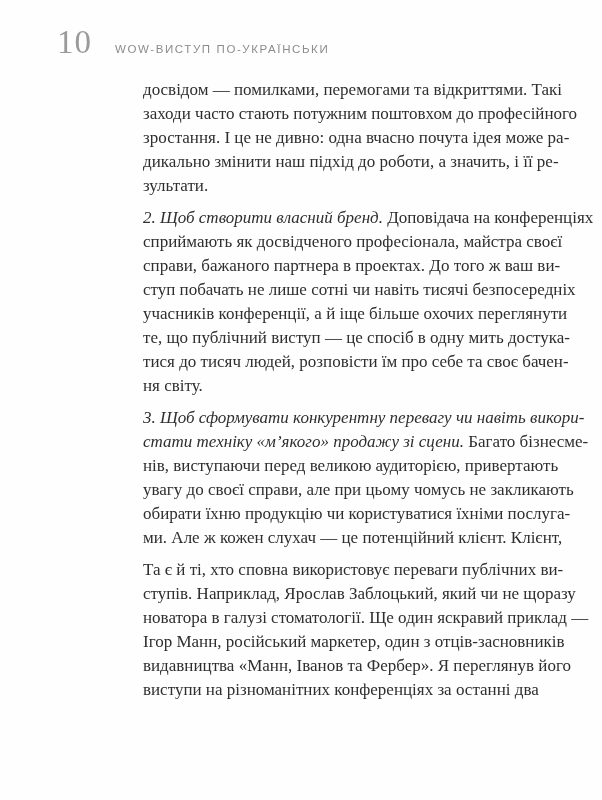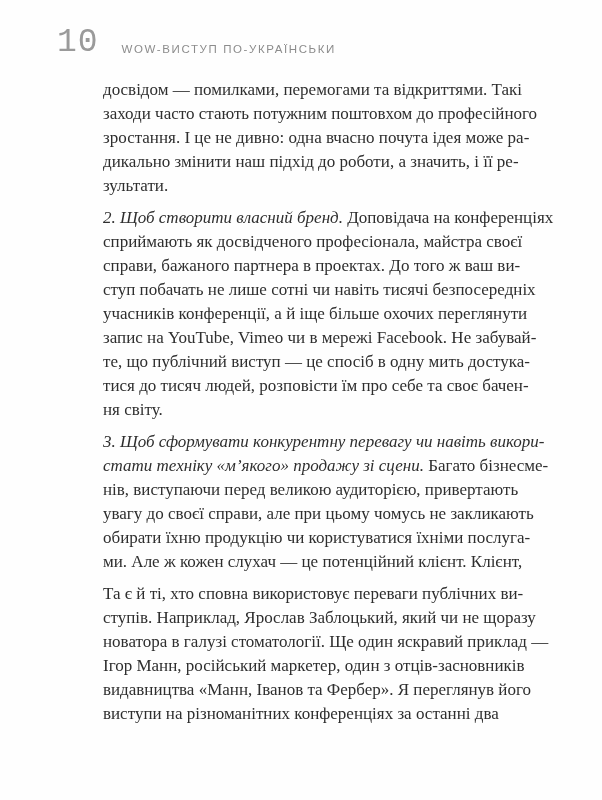--- a/index.html
+++ b/index.html
@@ -20,21 +20,21 @@
     background: #fefefe;
   }
   .page-header {
     position: absolute;
     left: 57px;
     top: 26px;
     display: flex;
     align-items: flex-end;
   }
   .page-number {
-    font-family: Liberation Mono, monospace;
+    font-family: Liberation Serif, serif;
     font-weight: 300;
     font-size: 33px;
     line-height: 1;
     color: #9a9a9a;
     letter-spacing: 1px;
   }
   .running-title {
     font-family: "Liberation Sans", sans-serif;
     font-size: 11.5px;
     letter-spacing: 1.6px;
@@ -51,20 +51,21 @@
     width: 465px;
     color: #2e2e2e;
     font-size: 17px;
   }
   .para {
     margin: 0 0 8px 0;
   }
   .line {
     line-height: 24px;
     white-space: nowrap;
+    margin-left: 40px;
   }
   .it {
     font-style: italic;
   }
 </style>
 </head>
 <body>
 
 <div class="book-page">
 
@@ -80,21 +81,20 @@
         <div class="line"><span>зростання. І це не дивно: одна вчасно почута ідея може ра-</span></div>
         <div class="line"><span>дикально змінити наш підхід до роботи, а значить, і її ре-</span></div>
         <div class="line"><span>зультати.</span></div>
       </div>
       <div class="para">
         <div class="line"><span class="it">2. Щоб створити власний бренд.</span><span> Доповідача на конференціях</span></div>
         <div class="line"><span>сприймають як досвідченого професіонала, майстра своєї</span></div>
         <div class="line"><span>справи, бажаного партнера в проектах. До того ж ваш ви-</span></div>
         <div class="line"><span>ступ побачать не лише сотні чи навіть тисячі безпосередніх</span></div>
         <div class="line"><span>учасників конференції, а й іще більше охочих переглянути</span></div>
-        <div class="line"><span>запис на YouTube, Vimeo чи в мережі Facebook. Не забувай-</span></div>
         <div class="line"><span>те, що публічний виступ — це спосіб в одну мить достука-</span></div>
         <div class="line"><span>тися до тисяч людей, розповісти їм про себе та своє бачен-</span></div>
         <div class="line"><span>ня світу.</span></div>
       </div>
       <div class="para">
         <div class="line"><span class="it">3. Щоб сформувати конкурентну перевагу чи навіть викори-</span></div>
         <div class="line"><span class="it">стати техніку «м’якого» продажу зі сцени.</span><span> Багато бізнесме-</span></div>
         <div class="line"><span>нів, виступаючи перед великою аудиторією, привертають</span></div>
         <div class="line"><span>увагу до своєї справи, але при цьому чомусь не закликають</span></div>
         <div class="line"><span>обирати їхню продукцію чи користуватися їхніми послуга-</span></div>

